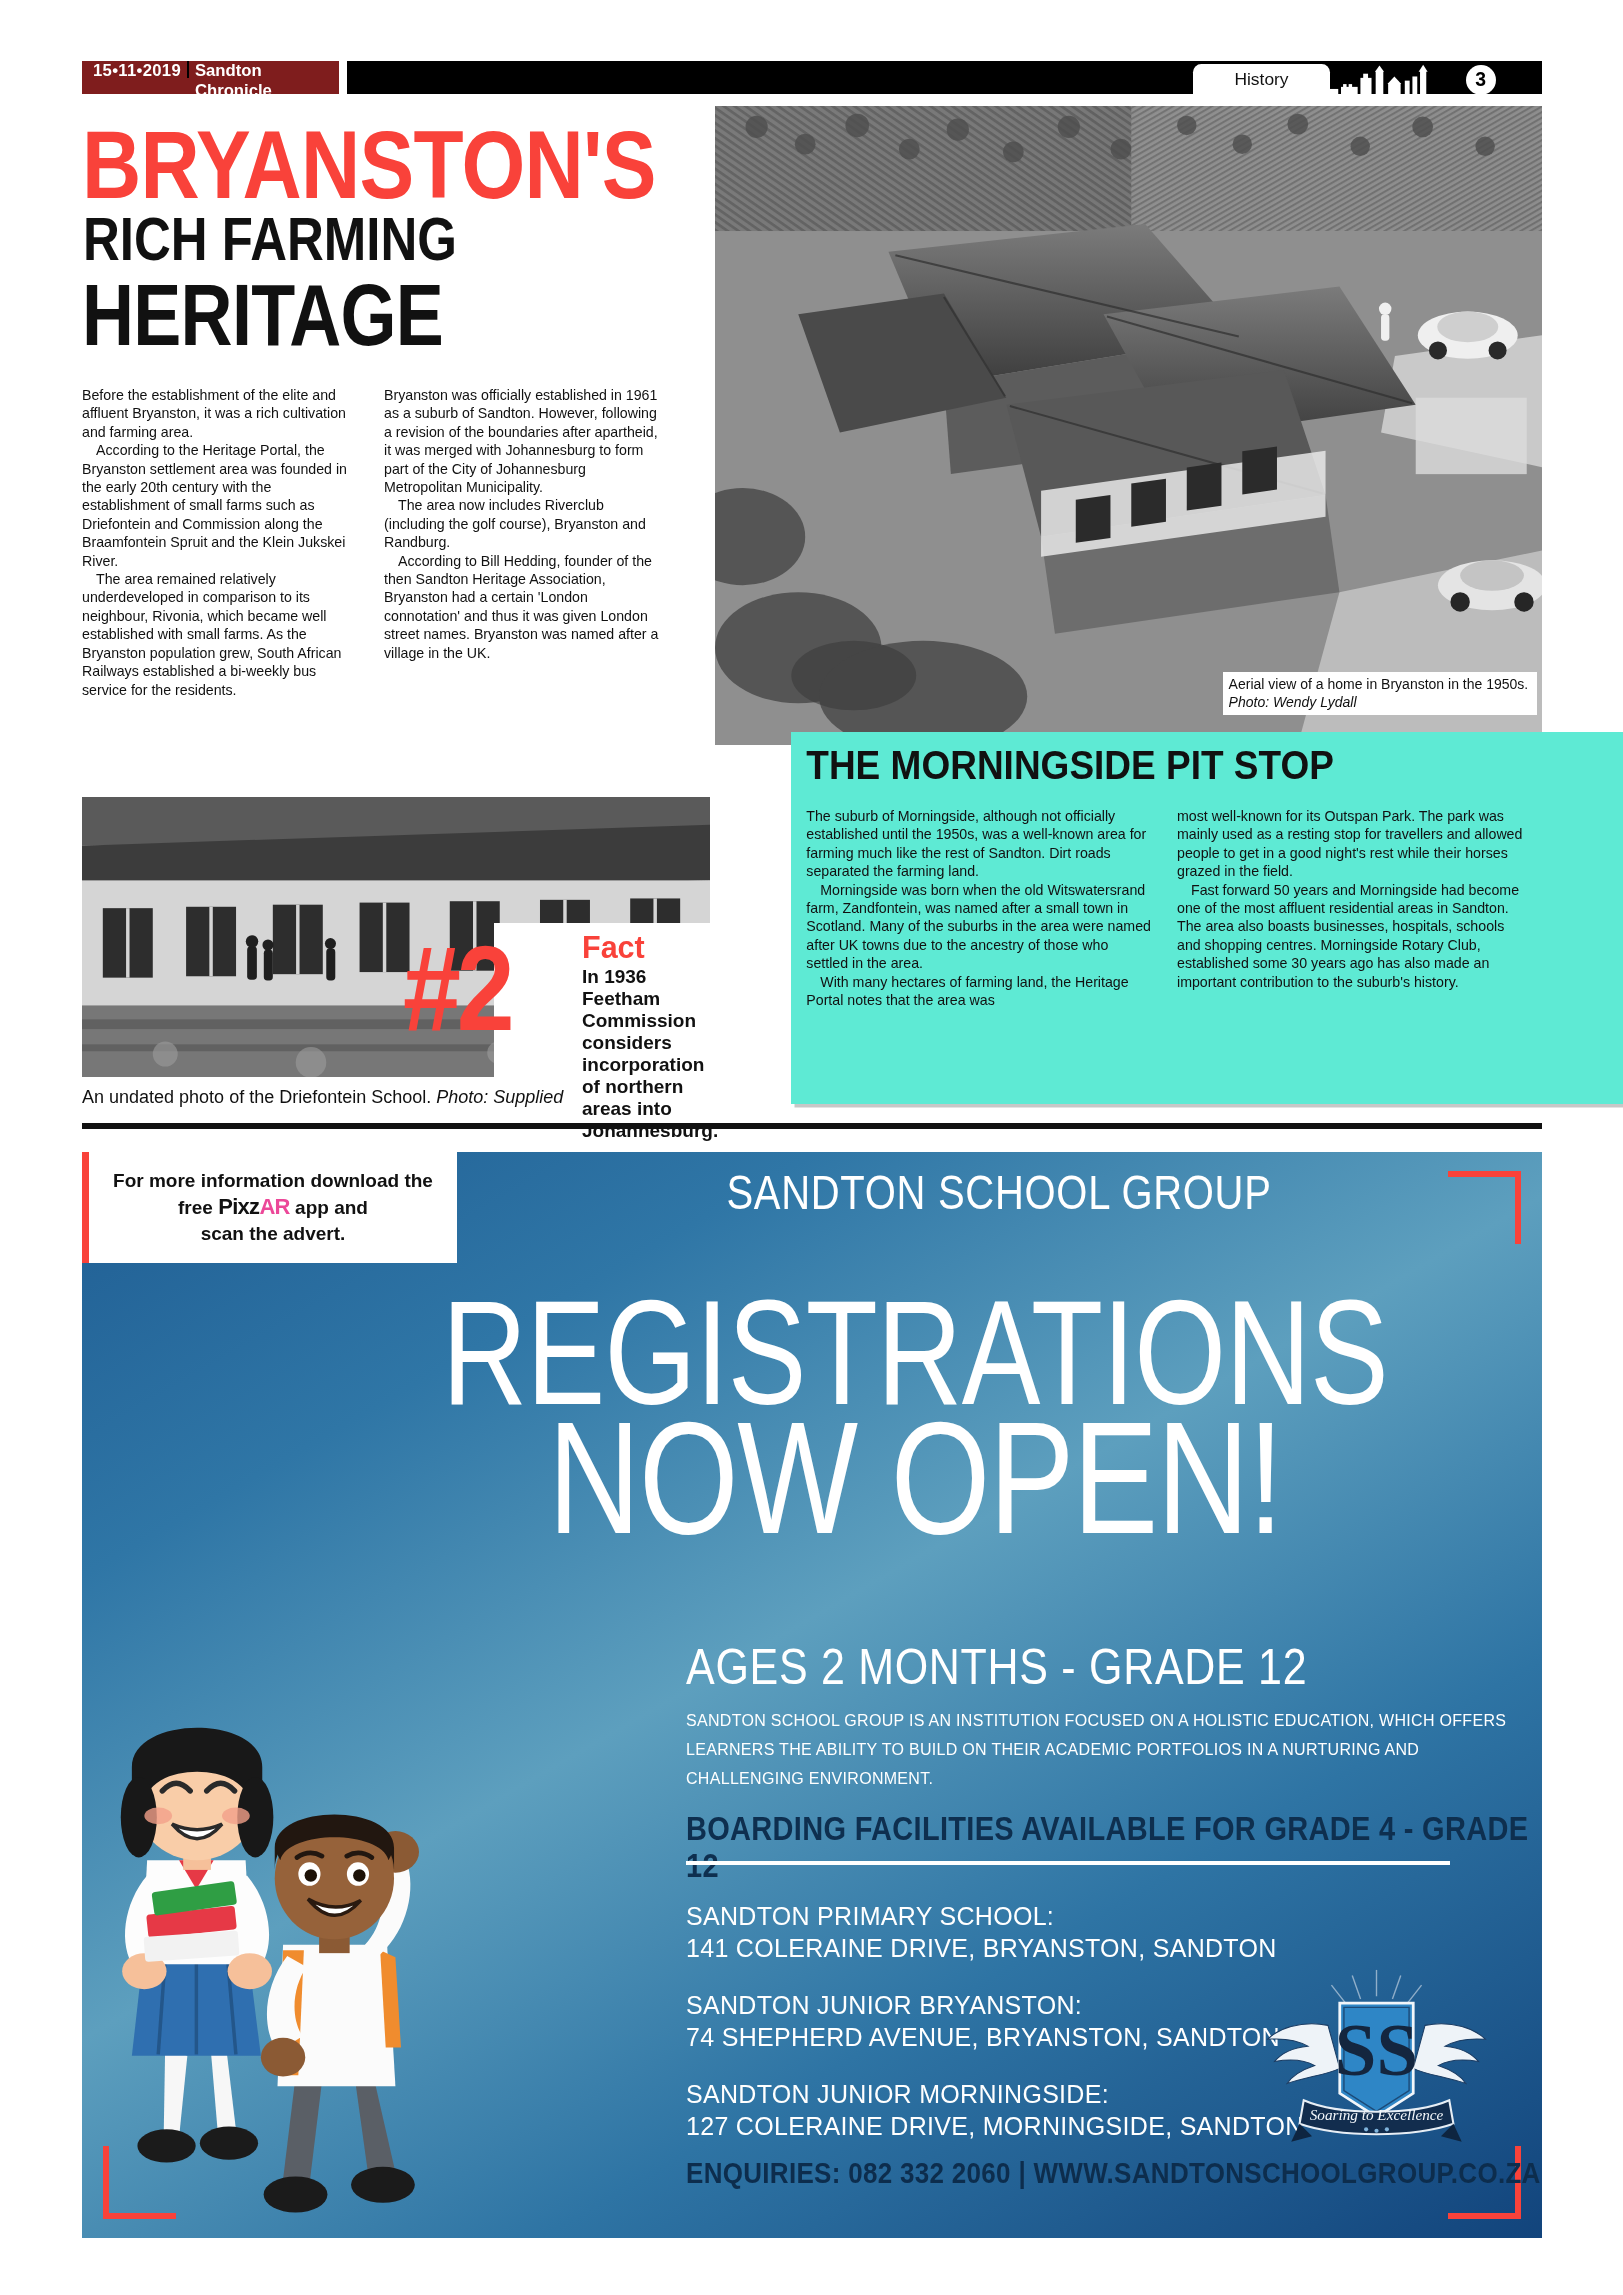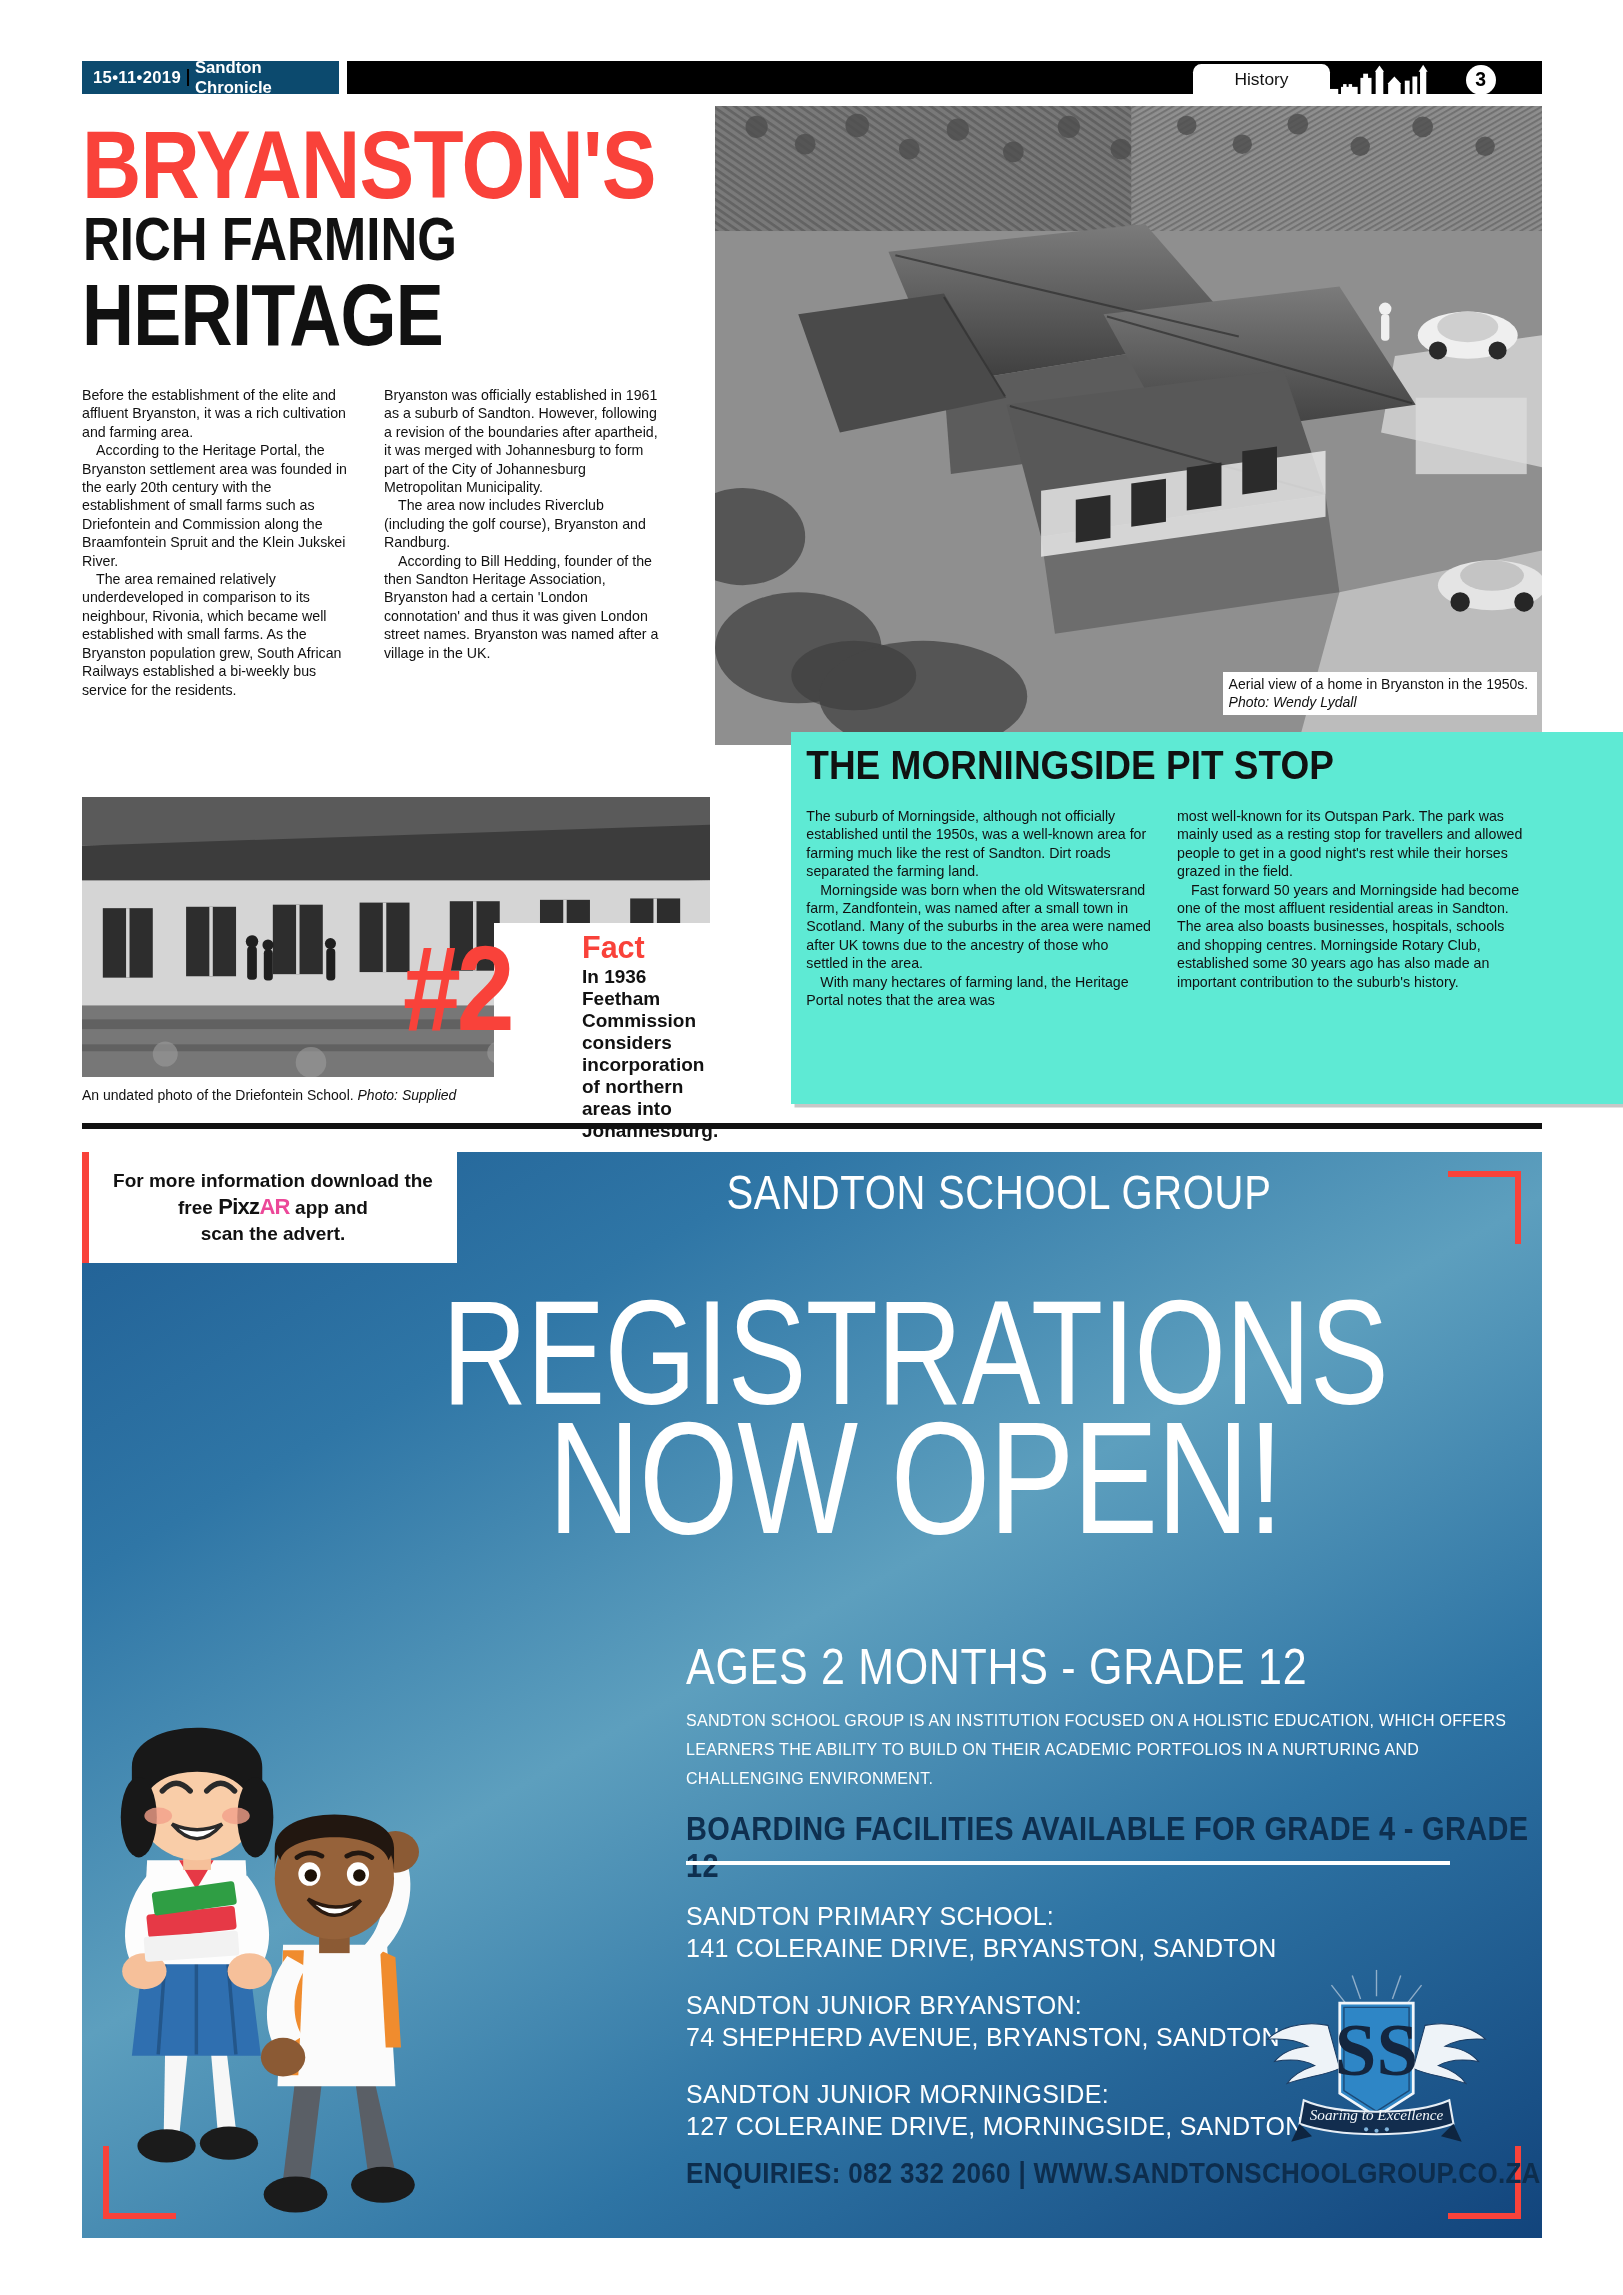--- a/index.html
+++ b/index.html
@@ -5,22 +5,22 @@
   html,body{margin:0;padding:0;background:#fff;}
   body{
     width:1624px;height:2295px;position:relative;overflow:hidden;
     font-family:"Liberation Sans", sans-serif;color:#000;
   }
   .page{position:absolute;inset:0;background:#ffffff;}
 
   
   .masthead{position:absolute;left:82px;top:61px;width:1460px;height:33px;}
   .mh-black{position:absolute;left:265px;top:0;right:0;height:33px;background:#000;}
-  .mh-red{position:absolute;left:0;top:0;width:257px;height:33px;background:#0c4a6e;
-          display:flex;align-items:center;padding-left:11px;box-sizing:border-box;}
+  .mh-red{position:absolute;left:0;top:0;width:257px;height:33px;background:#7f1d1d;
+          display:flex;padding-left:11px;box-sizing:border-box;}
   .mh-date{color:#fff;font-size:16.7px;font-weight:700;letter-spacing:0.3px;
            font-family:"Liberation Sans",sans-serif;white-space:nowrap;}
   .mh-sep{display:inline-block;width:2.8px;height:16.7px;background:#000;margin:0 5.6px;vertical-align:-2.1px;}
   .mh-pub{color:#fff;font-size:16.7px;font-weight:700;}
   .tab-history{position:absolute;right:212px;top:2.8px;width:137px;height:30.5px;background:#fff;
        border-radius:8.3px 8.3px 0 0;display:flex;align-items:center;justify-content:center;}
   .tab-history span{font-size:17.4px;color:#111;}
   .skyline{position:absolute;right:83px;bottom:0;width:132px;height:30.5px;}
   .pagenum{position:absolute;right:46px;top:3.5px;width:30.5px;height:30.5px;border-radius:50%;
        background:#fff;display:flex;align-items:center;justify-content:center;
@@ -56,21 +56,21 @@
       letter-spacing:0px;transform:scaleY(1.12);transform-origin:left top;}
   .ms-col{position:absolute;font-size:14.2px;line-height:18.4px;color:#111;}
   .ms-col p{margin:0;}
   .ms-col p+p{text-indent:14px;}
   #msc1{left:15.3px;top:75px;width:347px;}
   #msc2{left:386px;top:75px;width:354px;}
 
   
   .photo-school{position:absolute;left:82px;top:797px;width:628px;height:280px;
       background:#8e8e8e;overflow:hidden;}
-  .cap-school{position:absolute;left:82px;top:1087px;font-size:14px;color:#111;text-align:right;}
+  .cap-school{position:absolute;left:82px;top:1087px;font-size:18px;color:#111;text-align:right;}
   .cap-school i{font-style:italic;}
   .fact-panel{position:absolute;left:494px;top:923px;width:222px;height:179px;background:#fff;}
   .fact-hash{position:absolute;left:403px;top:929px;font-size:104px;font-weight:700;
       color:#f9423a;line-height:1;letter-spacing:-4.2px;transform:scaleY(1.15);transform-origin:left top;}
   .fact-word{position:absolute;left:582px;top:930px;font-size:30.5px;font-weight:700;color:#f9423a;}
   .fact-body{position:absolute;left:582px;top:966px;width:139px;font-size:19px;
       line-height:22px;font-weight:700;color:#111;}
 
   .rule-thick{position:absolute;left:82px;top:1123px;width:1460px;height:6.2px;background:#111;}
 

